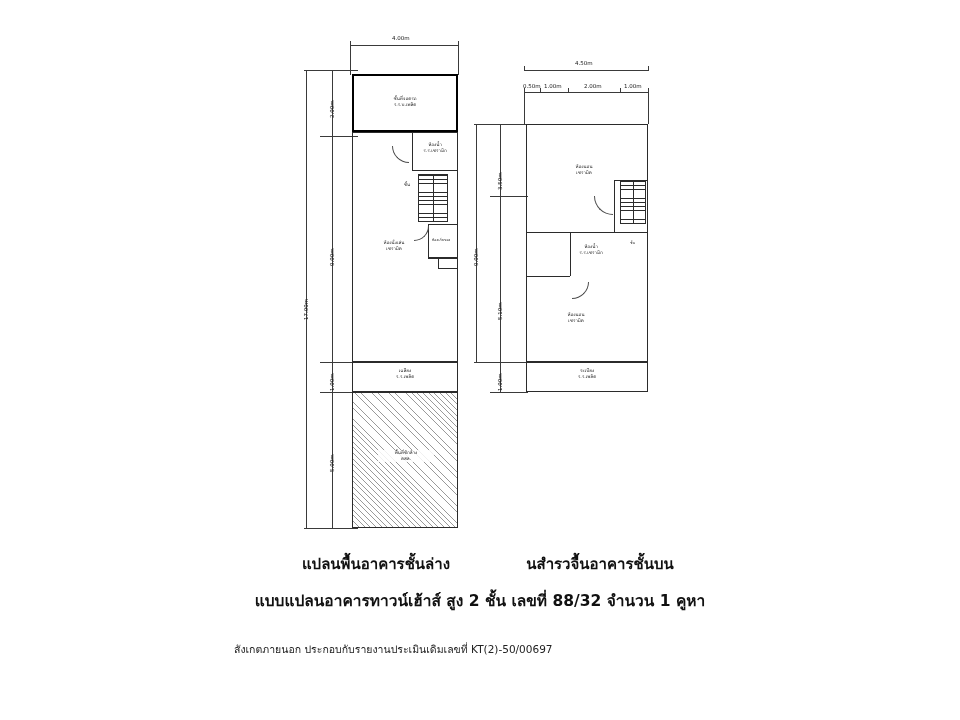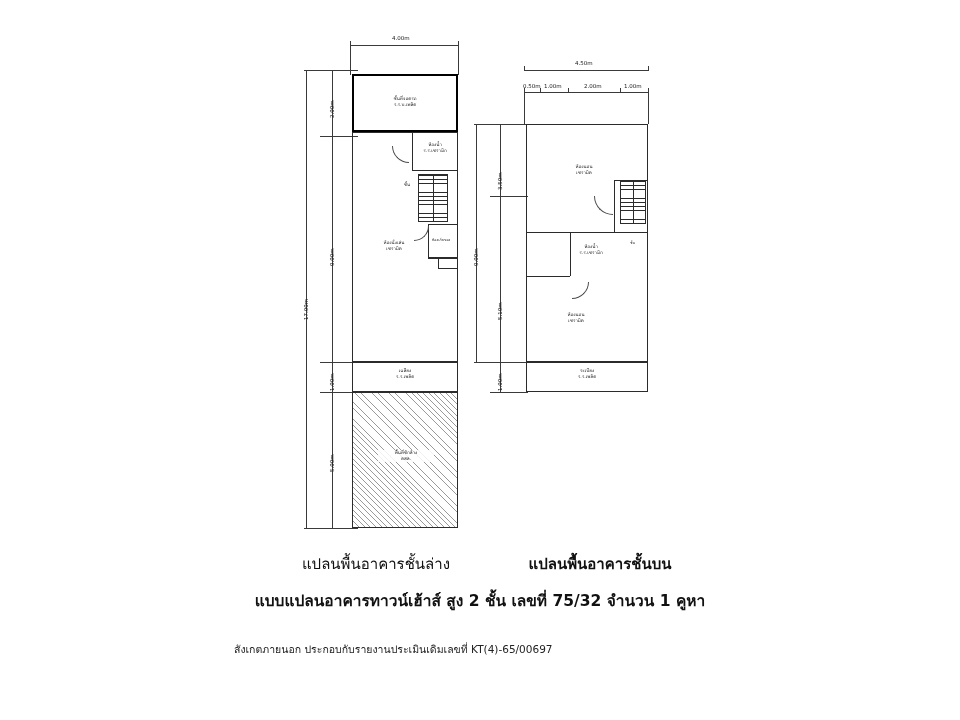--- a/index.html
+++ b/index.html
@@ -115,21 +115,21 @@
     border-right: 1px solid #4a4a4a;
     border-bottom: 1px solid #4a4a4a;
     border-radius: 0 0 100% 0;
   }
   #caption-left {
     left: 236px;
     top: 552px;
     width: 280px;
     text-align: center;
     font-size: 15px;
-    font-weight: normal;
+    font-weight: bold;
     position: absolute;
     color: #111;
   }
   #caption-right {
     left: 440px;
     top: 552px;
     width: 320px;
     text-align: center;
     font-size: 15px;
     font-weight: bold;
@@ -288,20 +288,20 @@
     <div class="roomlbl" style="left:558px; top:368px; width:58px;">ระเบียง<br>ร.ร.เพลิด</div>
 
     <div class="dooarc" style="left:594px; top:196px; width:18px; height:18px;"></div>
     <div class="doorarc2" style="left:572px; top:282px; width:16px; height:16px;"></div>
   </div>
 
   <div class="dooarc" style="left:392px; top:146px; width:16px; height:16px;"></div>
   <div class="doorarc2" style="left:414px; top:226px; width:14px; height:14px;"></div>
 
   <div id="caption-left">แปลนพื้นอาคารชั้นล่าง</div>
-  <div id="caption-right">แปลนพื้นอาคารชั้นบน</div>
-  <div id="caption-main">แบบแปลนอาคารทาวน์เฮ้าส์ สูง 2 ชั้น เลขที่ 75/32 จำนวน 1 คูหา</div>
+  <div id="caption-right">นสำรวจื้นอาคารชั้นบน</div>
+  <div id="caption-main">แบบแปลนอาคารทาวน์เฮ้าส์ สูง 2 ชั้น เลขที่ 88/32 จำนวน 1 คูหา</div>
 
   <div id="note">
-    <div>สังเกตภายนอก ประกอบกับรายงานประเมินเดิมเลขที่ KT(4)-65/00697</div>
+    <div>สังเกตภายนอก ประกอบกับรายงานประเมินเดิมเลขที่ KT(2)-50/00697</div>
   </div>
 
 </div>
 
 </body></html>

